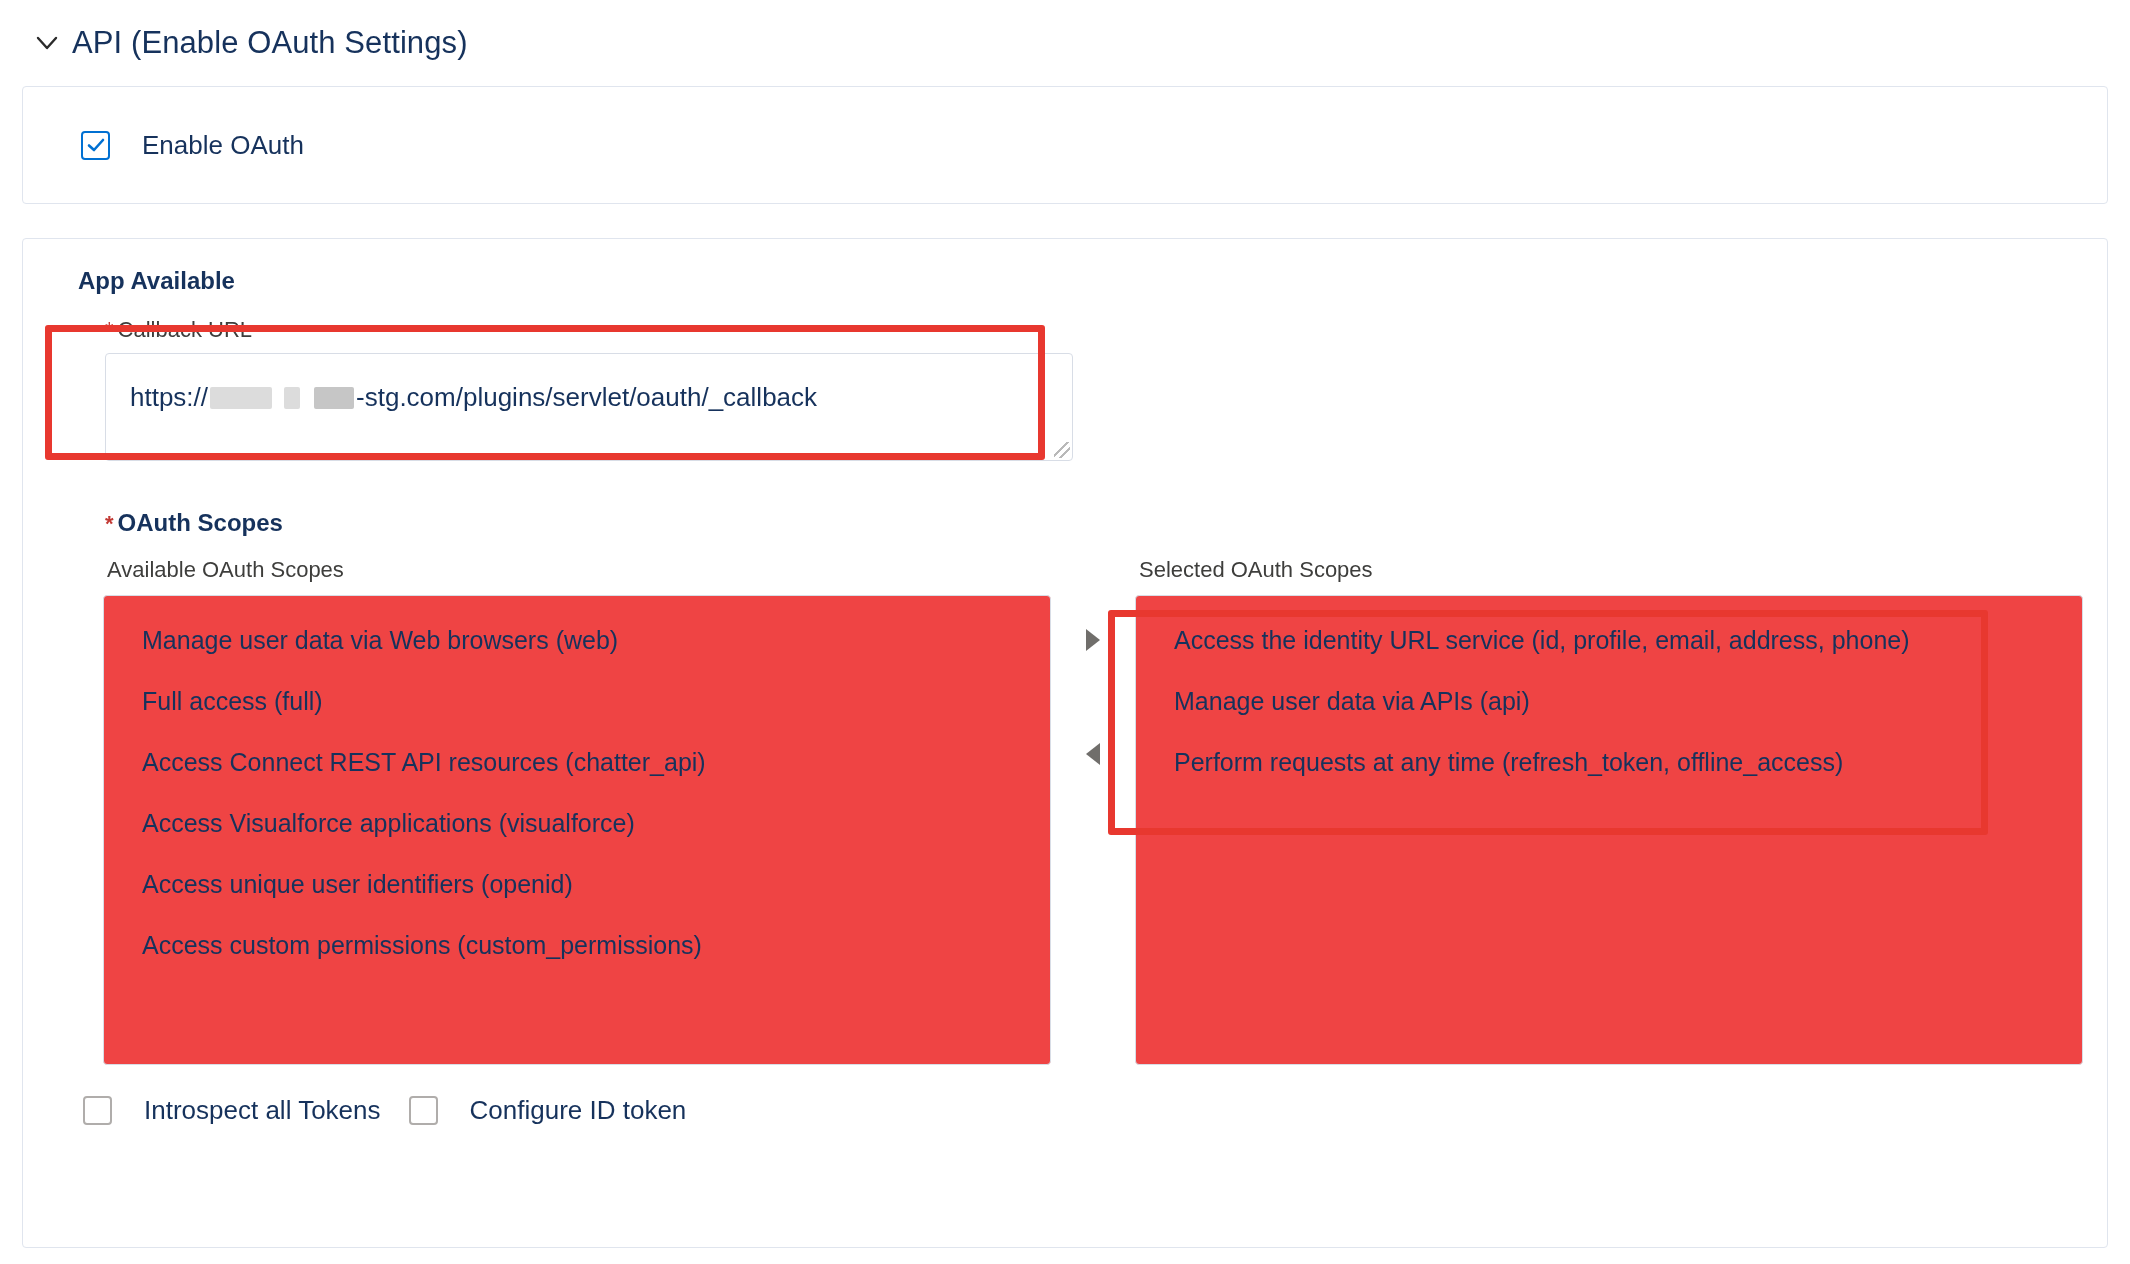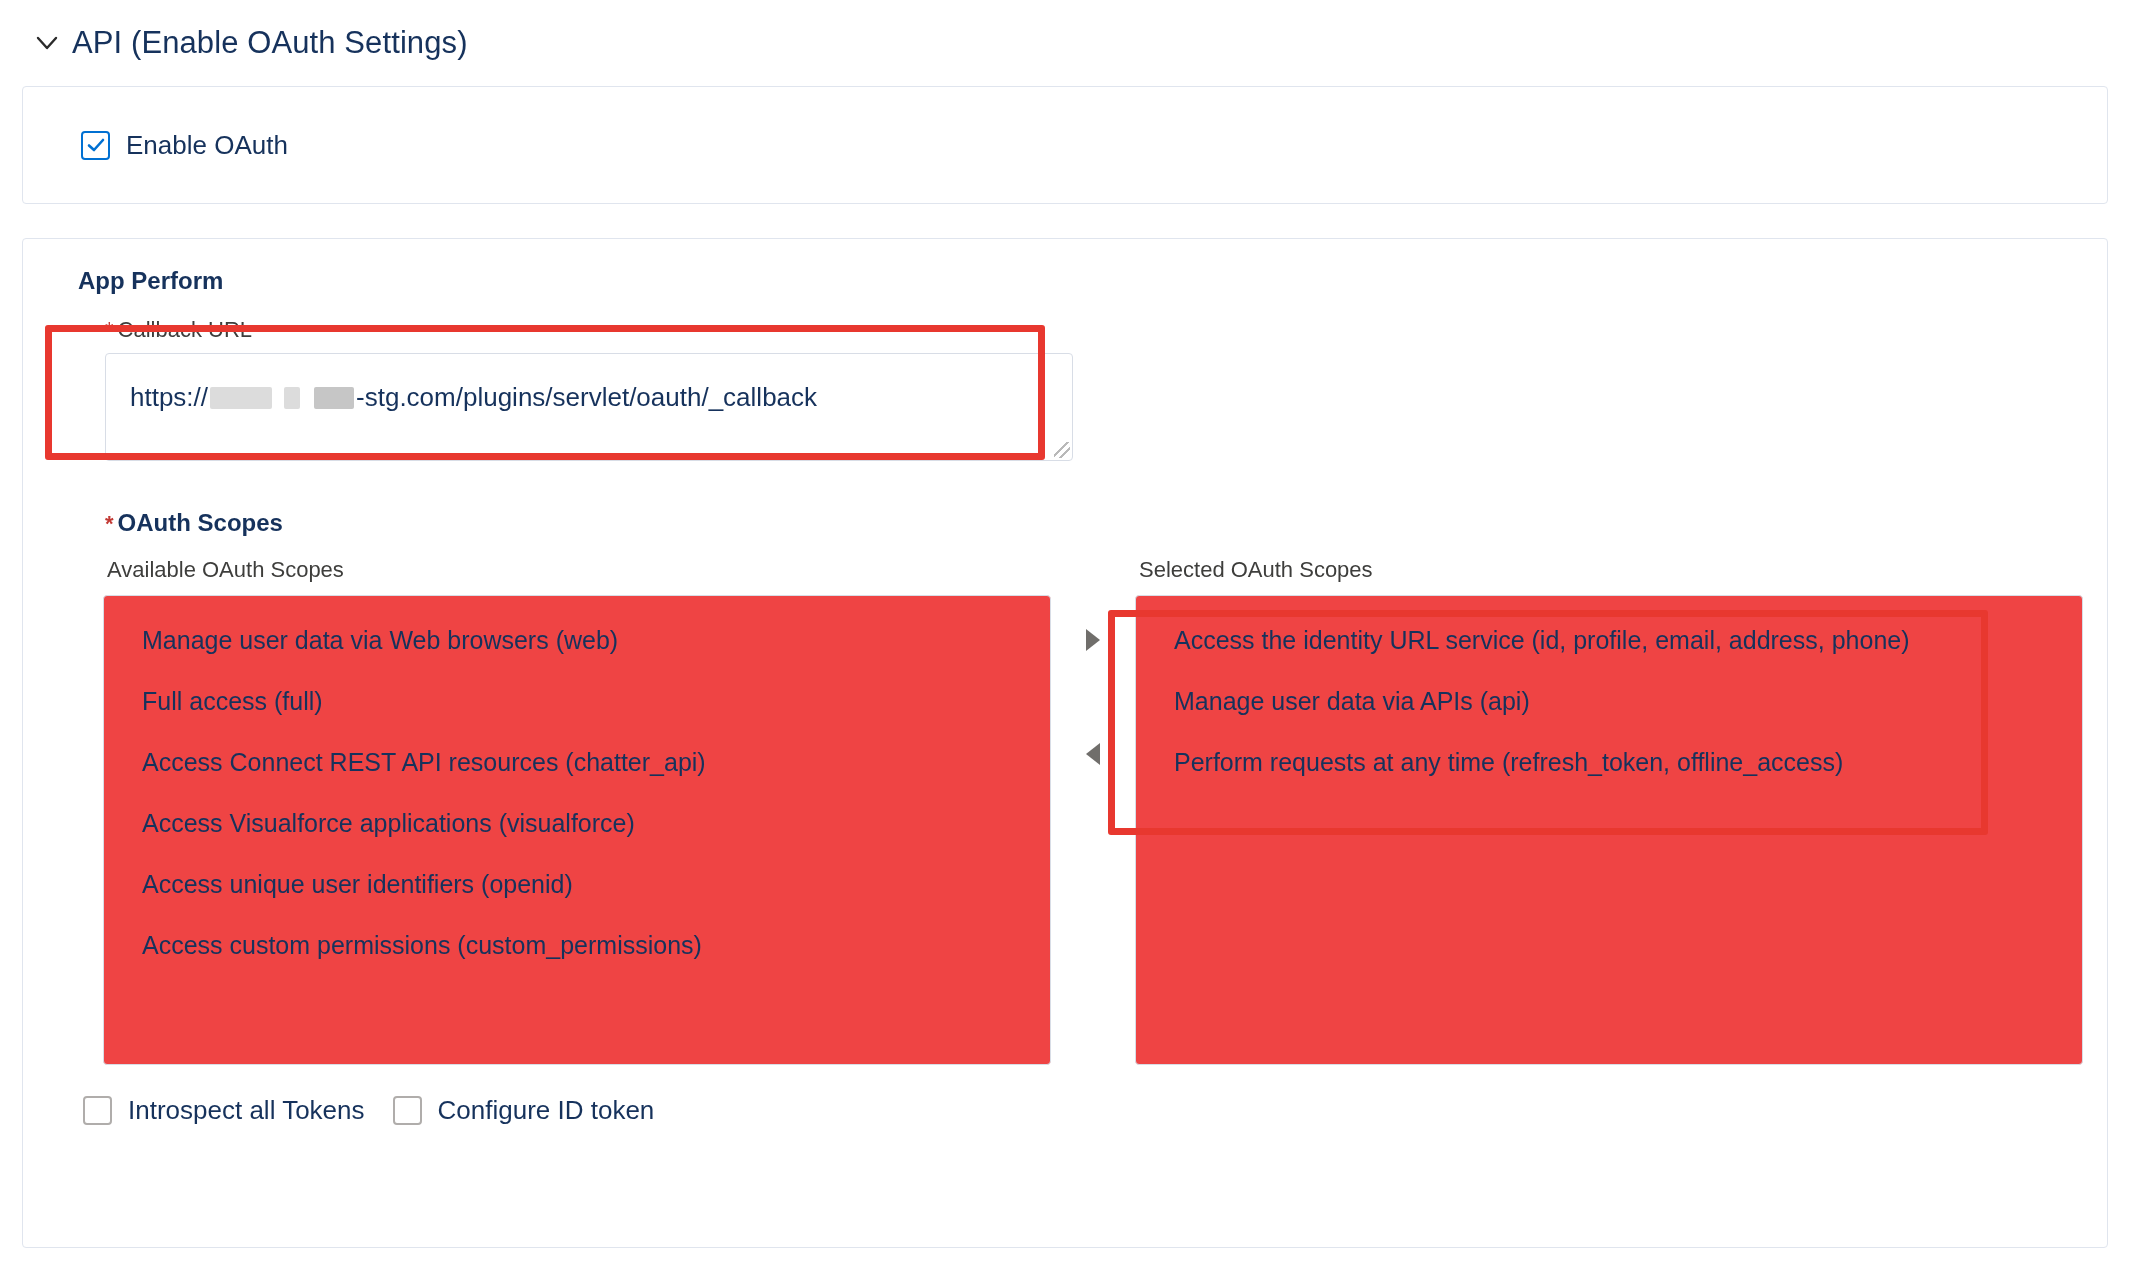--- a/index.html
+++ b/index.html
@@ -64,21 +64,21 @@
     padding: 28px 0 40px 0;
     position: relative;
     height: 1010px;
     box-sizing: border-box;
   }
 
   
   .checkbox-row {
     display: flex;
     align-items: center;
-    gap: 16px;
+    gap: 32px;
   }
   .cb {
     width: 29px;
     height: 29px;
     border-radius: 4px;
     box-sizing: border-box;
     display: inline-flex;
     align-items: center;
     justify-content: center;
     cursor: pointer;
@@ -258,21 +258,21 @@
         <svg width="20" height="20" viewBox="0 0 20 20" aria-hidden="true">
           <path d="M3 10.5 L8 15 L17 5" fill="none" stroke="#0070d2" stroke-width="2.6" stroke-linecap="round" stroke-linejoin="round"></path>
         </svg>
       </span>
       <span class="cb-label">Enable OAuth</span>
     </div>
   </div>
 
   <div class="panel panel-settings">
 
-    <div class="app-settings-title">App Perform</div>
+    <div class="app-settings-title">App Available</div>
 
     <div class="field-label">
       <span class="req">*</span><span>Callback URL</span>
     </div>
 
     <div class="callback-wrap">
       <div class="callback-box">
         <div class="callback-text">
           <span>https://</span>
           <span class="redact r1"></span>

